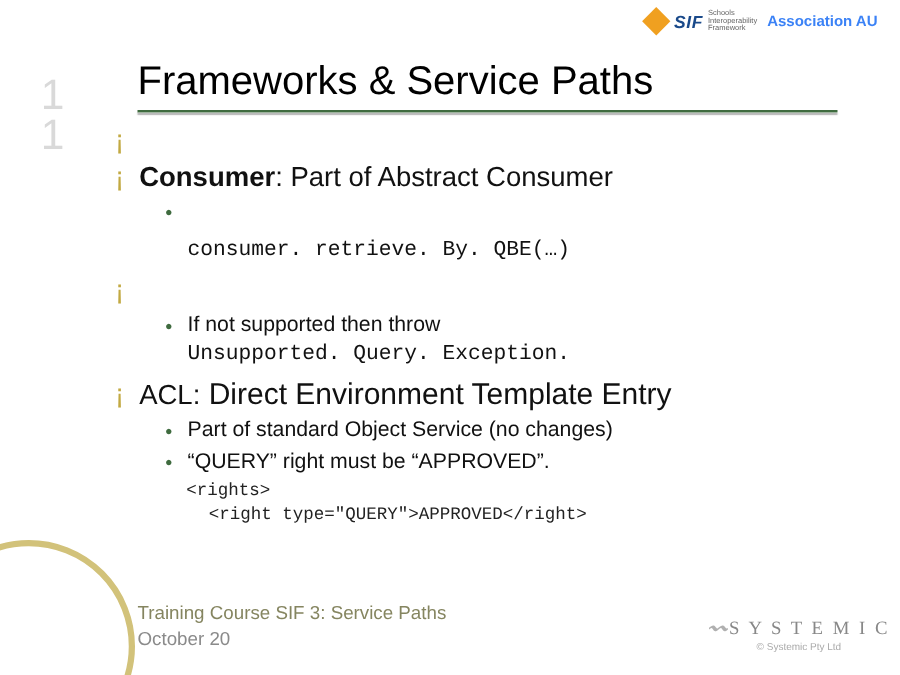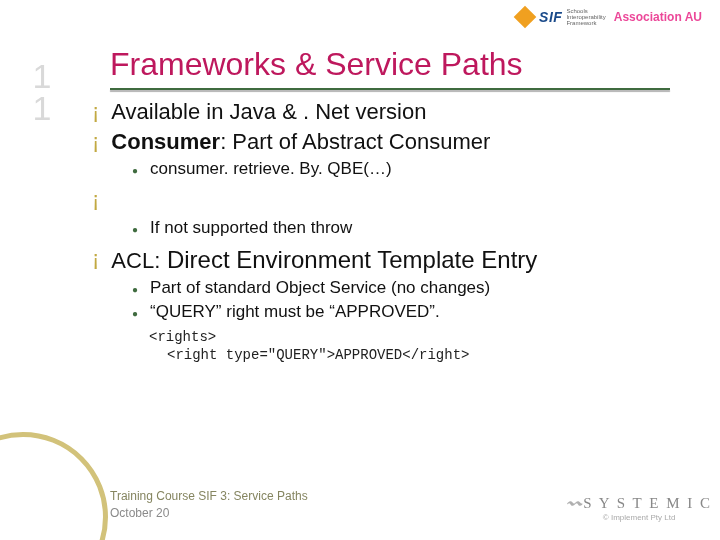--- a/index.html
+++ b/index.html
@@ -2,34 +2,34 @@
 <html><head>
 <meta charset="utf-8">
 <style>
   * { margin: 0; padding: 0; box-sizing: border-box; }
   html, body { width: 720px; height: 540px; background: #fff; font-family: Verdana, Arial, sans-serif; overflow: hidden; }
   .slide { position: relative; width: 720px; height: 540px; }
   .logo-area { position: absolute; top: 8px; right: 18px; display: flex; align-items: center; gap: 4px; }
   .sif-diamond { width: 16px; height: 16px; background: #f0a020; transform: rotate(45deg); display: inline-block; margin-right: 2px; }
   .sif-text { font-weight: bold; font-style: italic; color: #1a4a8a; font-size: 14px; letter-spacing: 0.5px; }
   .sif-sub { font-size: 6px; color: #666; line-height: 1; }
-  .assoc { font-size: 12px; color: #ec4899; font-weight: 600; text-align: center; }
+  .assoc { font-size: 12px; color: #3b82f6; font-weight: 600; text-align: center; }
   .side-num { position: absolute; left: 22px; top: 60px; font-family: Verdana, sans-serif; font-size: 34px; color: #d9d9d9; font-weight: 400; width: 40px; text-align: center; line-height: 0.95; }
   .circle { position: absolute; left: -62px; bottom: -62px; width: 170px; height: 170px; border: 5px solid #d2c27a; border-radius: 50%; }
-  .title { position: absolute; left: 110px; top: 46px; font-family: Arial, sans-serif; font-size: 32px; color: #be185d; }
+  .title { position: absolute; left: 110px; top: 46px; font-family: Arial, sans-serif; font-size: 32px; color: #000000; }
   .title-rule { position: absolute; left: 110px; top: 88px; width: 560px; height: 0; border-top: 2px solid #3f6b3f; box-shadow: 0 2px 1px rgba(0,0,0,0.3); }
   .content { position: absolute; left: 92px; top: 98px; width: 600px; font-family: Verdana, sans-serif; color: #111; }
   .b1 { margin-left: 0; font-size: 22px; line-height: 1.28; margin-bottom: 2px; display: flex; }
   .b1 .bu { color: #c2a942; margin-right: 12px; flex-shrink: 0; }
   .b2 { margin-left: 40px; font-size: 17px; line-height: 1.3; margin-bottom: 2px; display: flex; }
   .b2 .bu { color: #3f6b3f; font-size: 10px; margin-right: 12px; margin-top: 6px; flex-shrink: 0; }
-  .mono { font-family: Liberation Sans, sans-serif; }
+  .mono { font-family: Liberation Mono, monospace; margin-top: 32px; }
   .code-block { margin-left: 57px; font-family: "Courier New", monospace; font-size: 14px; color: #222; line-height: 1.35; margin-top: 4px; }
   .code-block .ind { padding-left: 18px; }
-  .footer { position: absolute; left: 110px; bottom: 18px; font-family: Arial, sans-serif; font-size: 12px; color: #8a8a8a; line-height: 1.4; }
+  .footer { position: absolute; left: 110px; bottom: 18px; font-family: Arial, sans-serif; font-size: 15px; color: #8a8a8a; line-height: 1.4; }
   .footer .l1 { color: #858560; }
   .syslogo { position: absolute; right: 8px; bottom: 18px; text-align: center; }
   .syslogo .sw { font-family: Georgia, serif; font-size: 15px; color: #888; letter-spacing: 2px; font-variant: small-caps; }
   .syslogo .sw .swoosh { color: #b0b0b0; font-style: italic; }
   .syslogo .cp { font-size: 8px; color: #aaa; margin-top: 1px; }
 </style>
 </head>
 <body>
 
 <div class="slide">
@@ -52,40 +52,39 @@
 
   <div class="circle"></div>
 
   <div class="title">Frameworks &amp; Service Paths</div>
   <div class="title-rule"></div>
 
   <div class="content">
 
     <div class="b1">
       <span class="bu">¡</span>
-      <span>Available in Java &amp; . Net version</span>
     </div>
 
     <div class="b1">
       <span class="bu">¡</span>
       <span><b>Consumer</b><span>: Part of Abstract Consumer</span></span>
     </div>
 
     <div class="b2">
       <span class="bu">●</span>
       <span class="mono">consumer. retrieve. By. QBE(…)</span>
     </div>
 
     <div class="b1" style="margin-top:6px">
       <span class="bu">¡</span>
     </div>
 
     <div class="b2">
       <span class="bu">●</span>
-      <span><span>If not supported then throw</span><br></span>
+      <span><span>If not supported then throw</span><br><span class="mono">Unsupported. Query. Exception.</span></span>
     </div>
 
     <div class="b1" style="margin-top:6px">
       <span class="bu">¡</span>
       <span><span>ACL:</span><span style="font-size:24px"> Direct Environment Template Entry</span></span>
     </div>
 
     <div class="b2">
       <span class="bu">●</span>
       <span>Part of standard Object Service (no changes)</span>
@@ -103,16 +102,16 @@
 
   </div>
 
   <div class="footer">
     <div class="l1">Training Course SIF 3: Service Paths</div>
     <div>October 20</div>
   </div>
 
   <div class="syslogo">
     <div class="sw"><span class="swoosh">〰</span><span>S Y S T E M I C</span></div>
-    <div class="cp">© Implement Pty Ltd</div>
+    <div class="cp">© Systemic Pty Ltd</div>
   </div>
 
 </div>
 
 </body></html>

